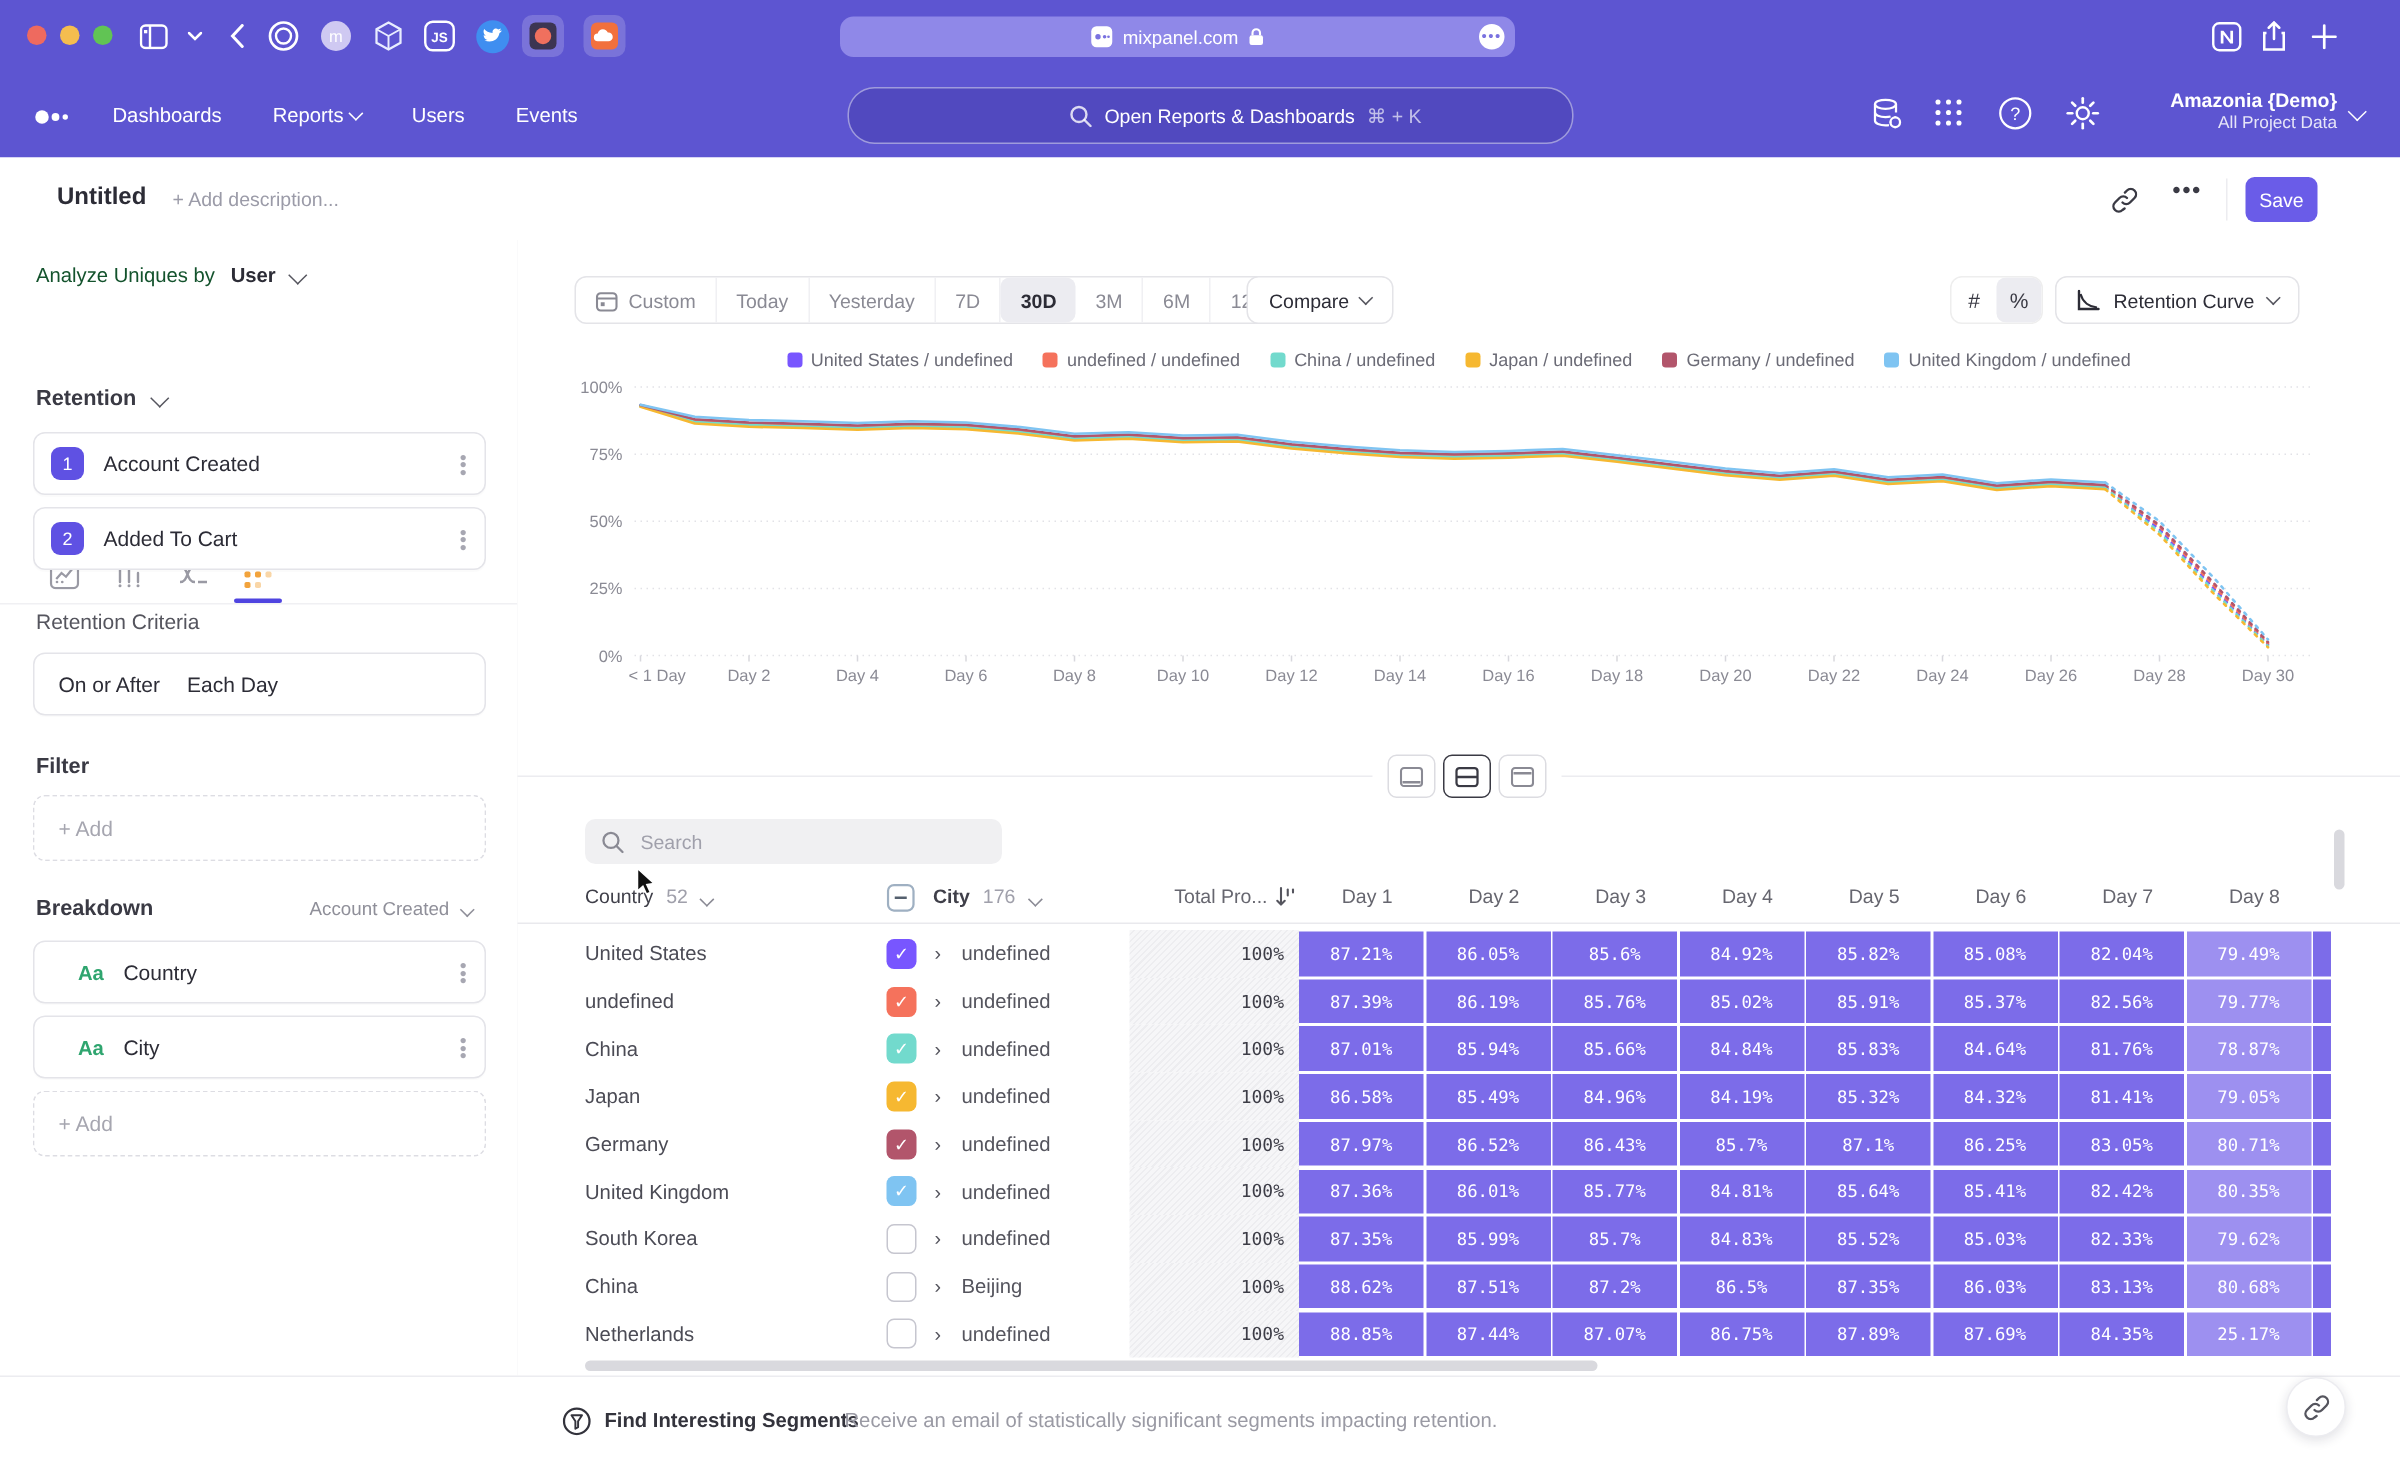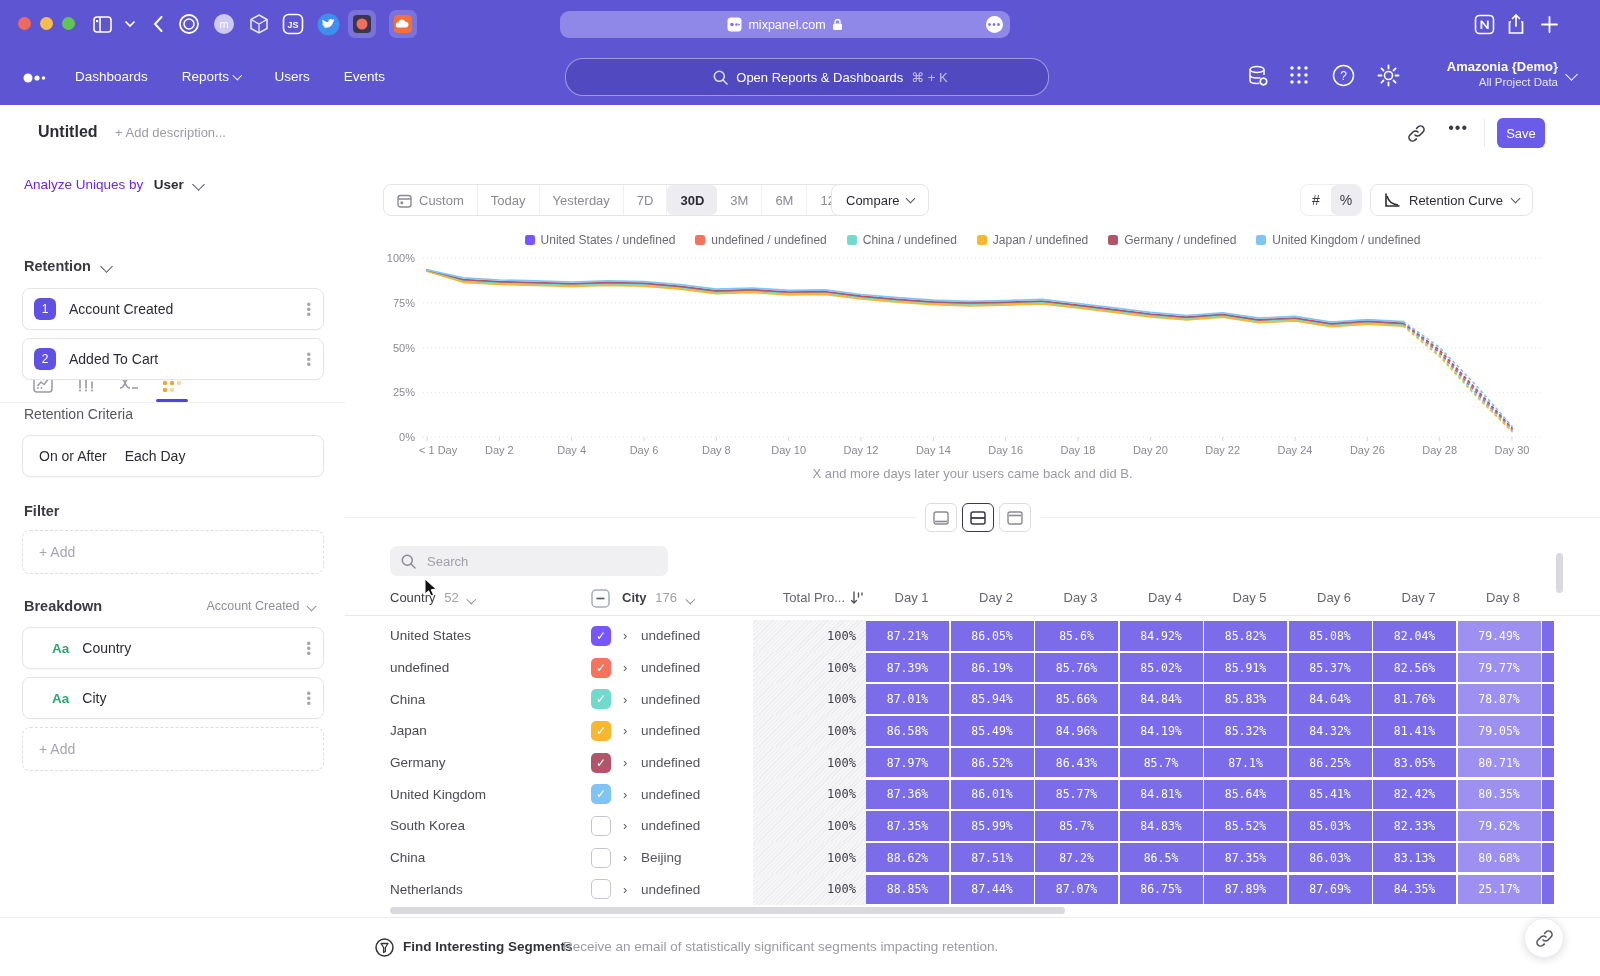--- a/index.html
+++ b/index.html
@@ -37,21 +37,21 @@
   #report-title{position:absolute;left:38px;top:18px;font-size:16px;font-weight:700;color:#2c2c36;}
   #report-desc{position:absolute;left:115px;top:20px;font-size:13px;color:#9b9ba8;}
   #save-btn{position:absolute;right:55px;top:13px;width:48px;height:30px;background:#6a5ce8;color:#fff;border:none;
             border-radius:6px;font-size:13px;font-family:inherit;}
   #hdr-link{position:absolute;right:175px;top:20px;color:#3a3a44;}
   #hdr-kebab{position:absolute;right:132px;top:14px;color:#3a3a44;font-size:16px;letter-spacing:1px;}
   #hdr-div{position:absolute;right:115px;top:14px;width:1px;height:28px;background:#ececf0;}
 
   
   #sidebar{position:absolute;left:0;top:160px;width:345px;bottom:0;background:#fff;border-right:1px solid #e9e9ed;}
-  .sb-label{font-size:13.5px;color:#6d28d9;}
+  .sb-label{font-size:13.5px;color:#14532d;}
   .sb-card{position:absolute;left:22px;width:300px;height:40px;background:#fff;border:1px solid #e4e4e9;border-radius:8px;
            display:flex;align-items:center;box-shadow:0 1px 1px rgba(20,20,40,.02);}
   .sb-card .kebab{margin-left:auto;margin-right:12px;color:#a7a7b2;font-size:13px;line-height:5px;text-align:center;}
   .kebab i{display:block;font-style:normal;}
   .step-badge{width:22px;height:22px;margin-left:11px;border-radius:6px;background:#5f51e3;color:#fff;font-size:12px;
               display:flex;align-items:center;justify-content:center;}
   .sb-card .lbl{margin-left:13px;font-size:14px;color:#2c2c36;}
   .aa{margin-left:29px;color:#2fa56f;font-weight:700;font-size:13.5px;}
   .dashed-card{position:absolute;left:22px;width:300px;height:42px;border:1.5px dashed #dddde3;border-radius:8px;
                display:flex;align-items:center;color:#a6a6b0;font-size:14px;}
@@ -577,21 +577,20 @@
       <polyline points="1018.5,75.9 1054.7,103.1 1090.8,142.5 1127.0,180.9" fill="none" stroke="#F5725C" stroke-width="1.7" stroke-dasharray="1.8,4" stroke-linecap="round"></polyline>
       <polyline points="42.0,22.9 78.2,33.3 114.3,35.4 150.5,36.3 186.7,37.4 222.8,36.3 259.0,37.0 295.2,40.1 331.3,44.5 367.5,43.5 403.7,45.8 439.8,45.3 476.0,49.9 512.2,53.1 548.3,55.6 584.5,56.7 620.7,56.0 656.8,54.8 693.0,58.9 729.2,63.3 765.3,67.8 801.5,70.9 837.7,68.2 873.8,73.5 910.0,71.8 946.2,77.5 982.3,75.0 1018.5,77.1" fill="none" stroke="#72DACD" stroke-width="1.7" stroke-linejoin="round" stroke-linecap="round"></polyline>
       <polyline points="1018.5,77.1 1054.7,106.7 1090.8,146.0 1127.0,182.7" fill="none" stroke="#72DACD" stroke-width="1.7" stroke-dasharray="1.8,4" stroke-linecap="round"></polyline>
       <polyline points="42.0,23.2 78.2,34.3 114.3,36.5 150.5,37.4 186.7,38.5 222.8,37.4 259.0,38.1 295.2,41.1 331.3,45.6 367.5,44.5 403.7,46.9 439.8,46.3 476.0,51.0 512.2,54.2 548.3,56.7 584.5,57.8 620.7,57.1 656.8,55.8 693.0,59.9 729.2,64.4 765.3,68.9 801.5,71.9 837.7,69.2 873.8,74.6 910.0,72.8 946.2,78.6 982.3,76.1 1018.5,78.2" fill="none" stroke="#F6B831" stroke-width="1.7" stroke-linejoin="round" stroke-linecap="round"></polyline>
       <polyline points="1018.5,78.2 1054.7,108.5 1090.8,147.8 1127.0,183.6" fill="none" stroke="#F6B831" stroke-width="1.7" stroke-dasharray="1.8,4" stroke-linecap="round"></polyline>
       <polyline points="42.0,22.0 78.2,31.5 114.3,33.6 150.5,34.5 186.7,35.6 222.8,34.5 259.0,35.2 295.2,38.3 331.3,42.8 367.5,41.7 403.7,44.0 439.8,43.5 476.0,48.1 512.2,51.3 548.3,53.9 584.5,54.9 620.7,54.2 656.8,53.0 693.0,57.1 729.2,61.6 765.3,66.0 801.5,69.1 837.7,66.4 873.8,71.8 910.0,70.0 946.2,75.7 982.3,73.2 1018.5,75.3" fill="none" stroke="#B2556B" stroke-width="1.7" stroke-linejoin="round" stroke-linecap="round"></polyline>
       <polyline points="1018.5,75.3 1054.7,102.2 1090.8,140.7 1127.0,180.1" fill="none" stroke="#B2556B" stroke-width="1.7" stroke-dasharray="1.8,4" stroke-linecap="round"></polyline>
       <polyline points="42.0,21.8 78.2,29.9 114.3,32.0 150.5,32.9 186.7,34.0 222.8,32.9 259.0,33.6 295.2,36.7 331.3,41.1 367.5,40.1 403.7,42.4 439.8,41.9 476.0,46.5 512.2,49.7 548.3,52.2 584.5,53.3 620.7,52.6 656.8,51.3 693.0,55.5 729.2,59.9 765.3,64.4 801.5,67.5 837.7,64.8 873.8,70.1 910.0,68.4 946.2,74.1 982.3,71.6 1018.5,73.7" fill="none" stroke="#7FC4F2" stroke-width="1.7" stroke-linejoin="round" stroke-linecap="round"></polyline>
       <polyline points="1018.5,73.7 1054.7,99.5 1090.8,137.1 1127.0,178.3" fill="none" stroke="#7FC4F2" stroke-width="1.7" stroke-dasharray="1.8,4" stroke-linecap="round"></polyline>
     </svg>
-  <div id="chart-caption">X and more days later your users came back and did B.</div>
 
   <div id="view-divider"></div>
   <div id="view-toggles">
     <div class="vt">
       <svg width="16" height="14" viewBox="0 0 16 14">
           <rect x="1" y="1" width="14" height="12" rx="2" fill="none" stroke="#8a8a94" stroke-width="1.4"></rect>
           <line x1="2" y1="10.5" x2="14" y2="10.5" stroke="#8a8a94" stroke-width="1.6"></line>
         </svg>
     </div>
     <div class="vt sel">

